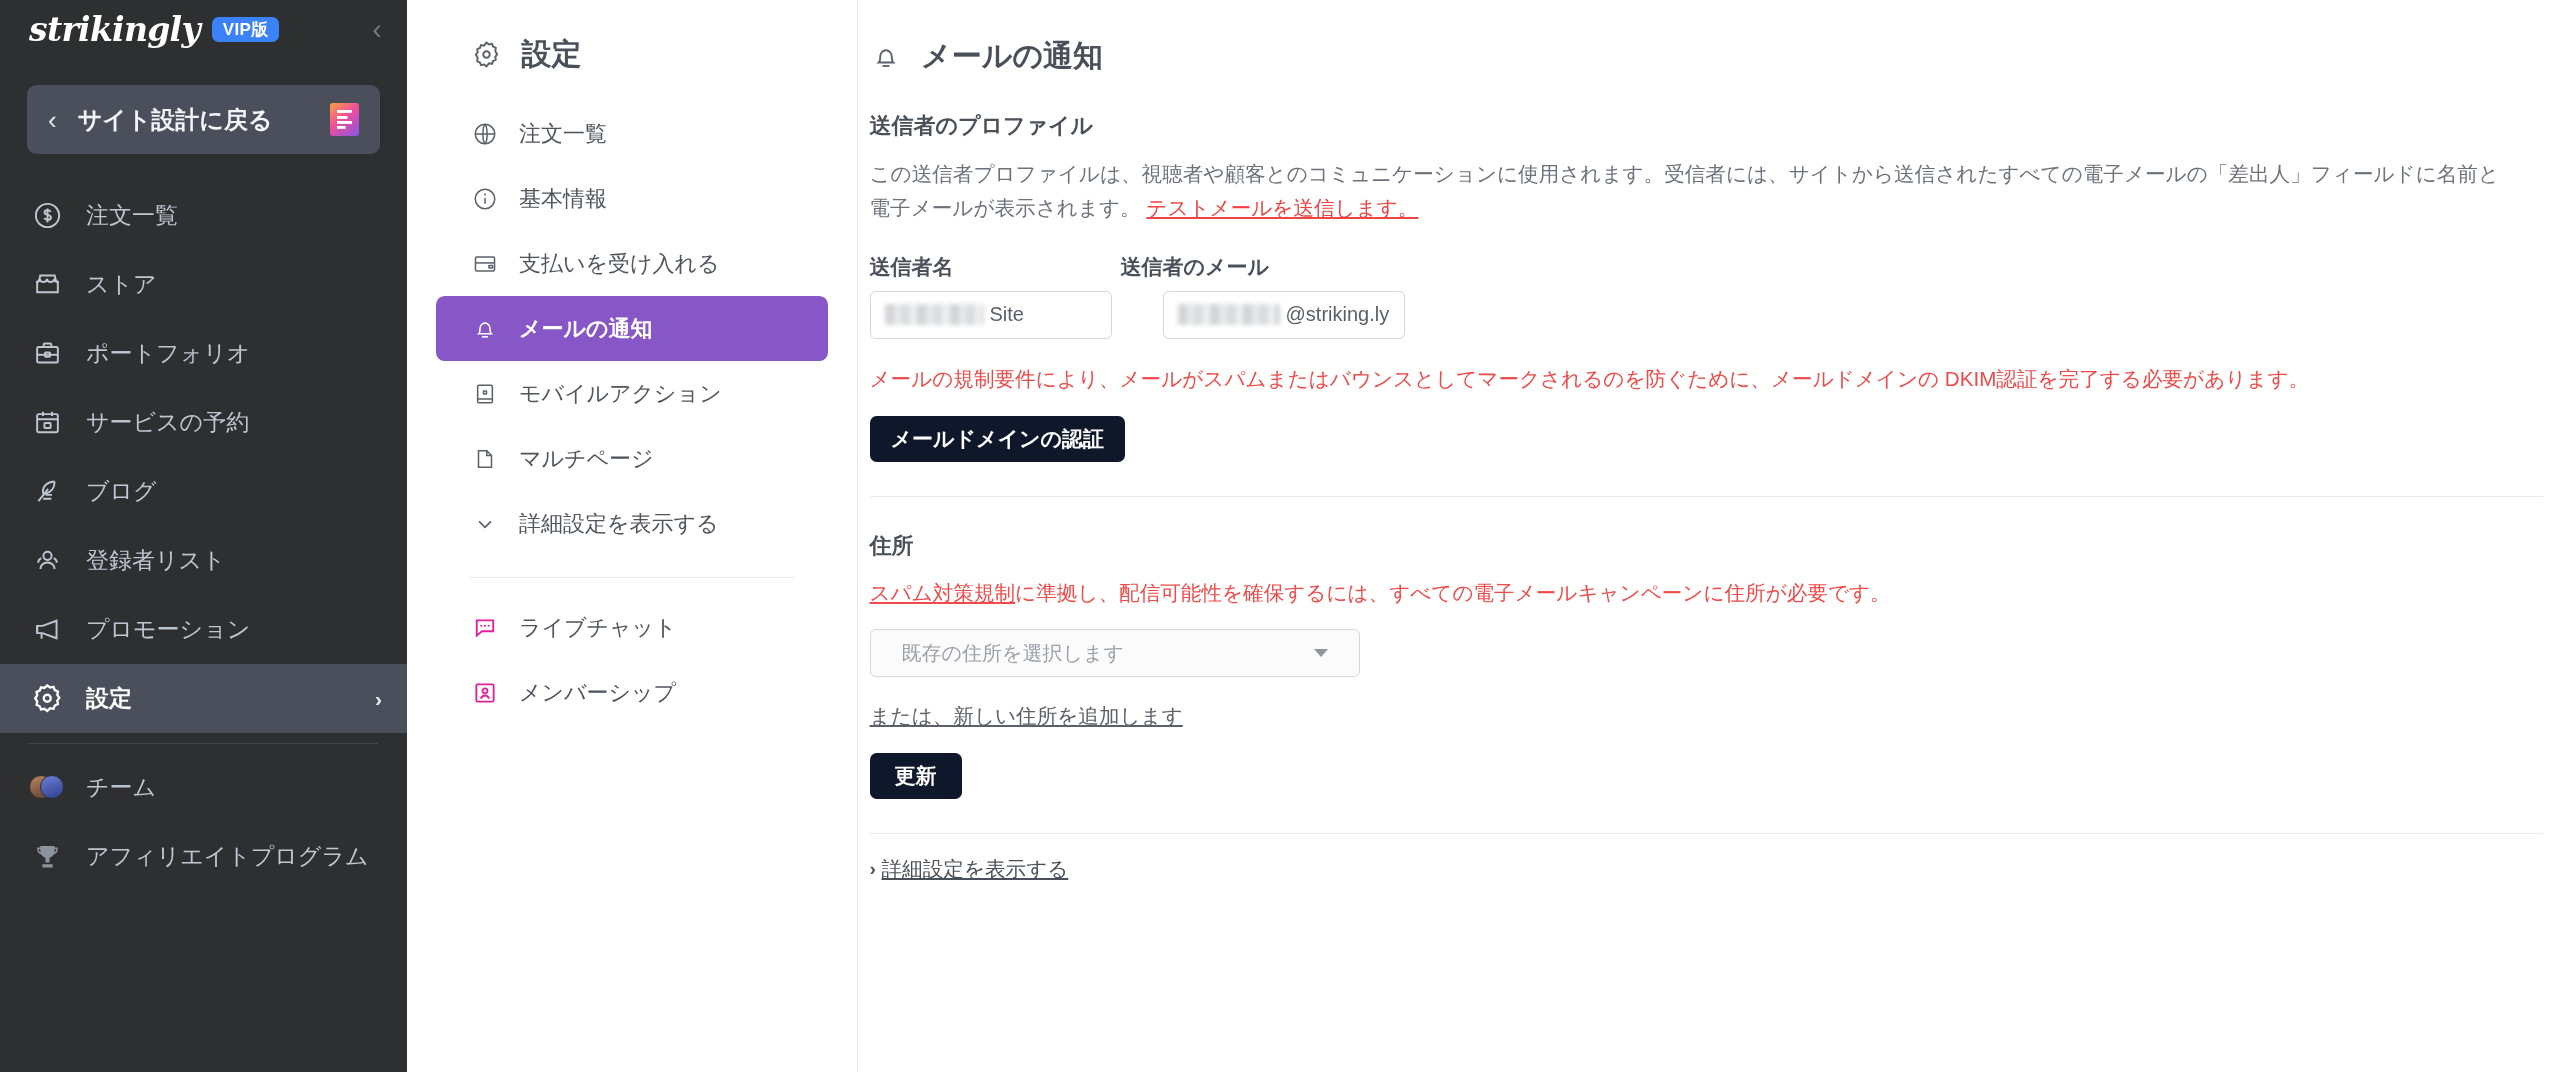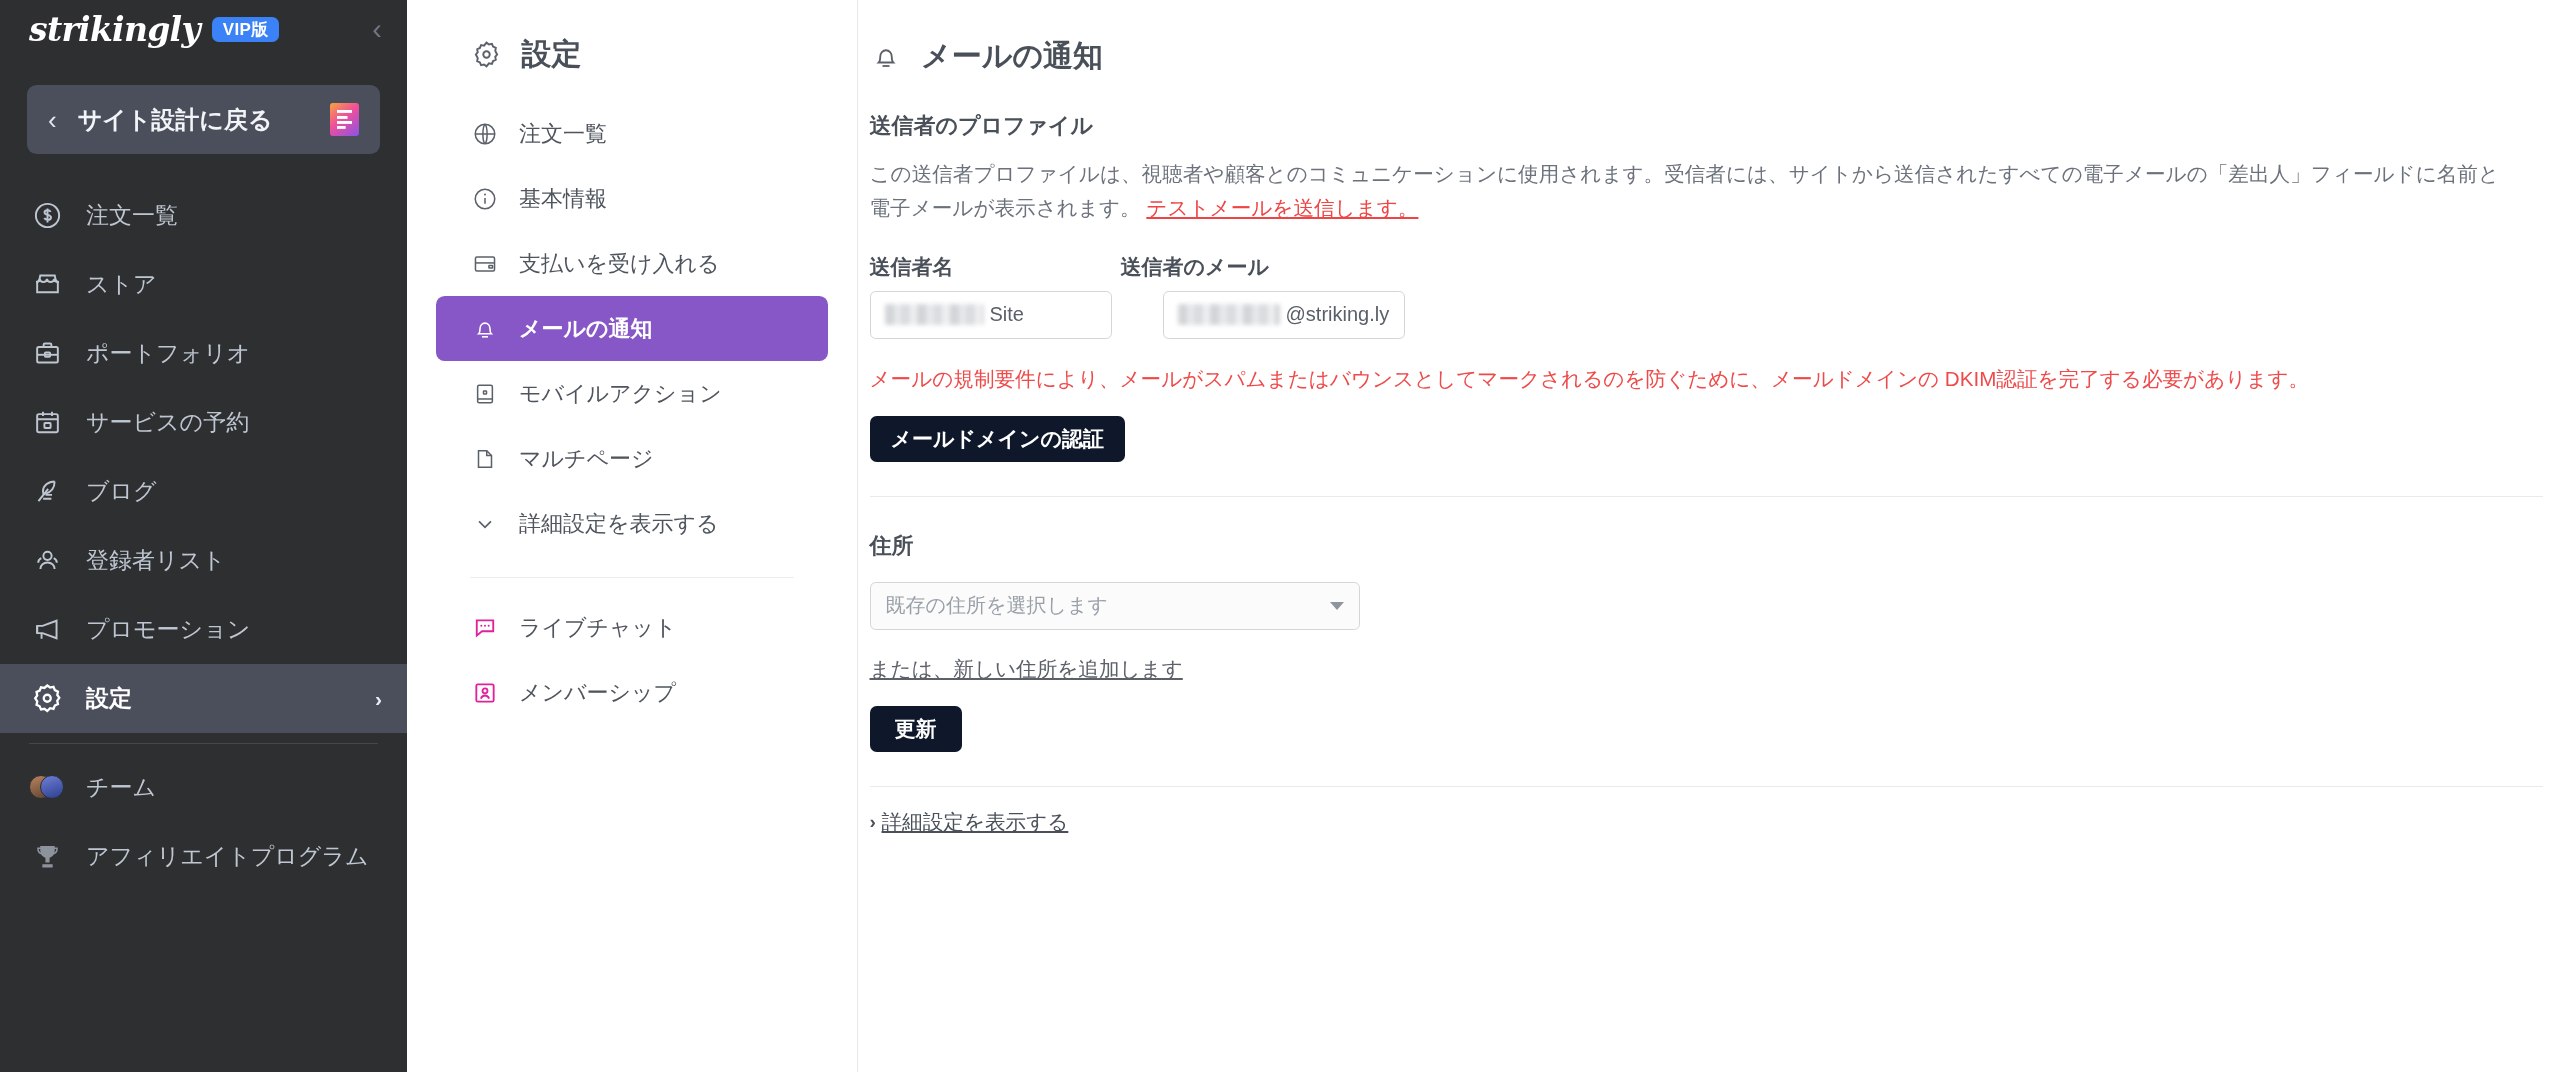--- a/index.html
+++ b/index.html
@@ -255,21 +255,21 @@
   }
   .red-link-text a { color: #f04a4a; text-decoration: underline; }
 
   .select-box {
     margin-top: 21px;
     width: 490px; height: 48px;
     border: 1px solid #d3d6d9;
     border-radius: 5.7px;
     background: #fbfbfb;
     display: flex; align-items: center;
-    padding: 0 15px;
+    padding: 0 31px;
     font-size: 20px; color: #9aa0a8;
     position: relative;
   }
   .select-box .caret {
     margin-left: auto;
     width: 0; height: 0;
     border-left: 7.6px solid transparent;
     border-right: 7.6px solid transparent;
     border-top: 8.6px solid #8f959d;
   }
@@ -582,20 +582,23 @@
       </div>
 
       <p class="warn-text">メールの規制要件により、メールがスパムまたはバウンスとしてマークされるのを防ぐために、メールドメインの DKIM認証を完了する必要があります。</p>
 
       <button class="btn-green">メールドメインの認証</button>
 
       <div class="hr"></div>
 
       <div class="section-title">住所</div>
 
+      <p class="red-link-text">
+        <a href="#">スパム対策規制</a><span>に準拠し、配信可能性を確保するには、すべての電子メールキャンペーンに住所が必要です。</span>
+      </p>
 
       <div class="select-box">
         <span>既存の住所を選択します</span>
         <span class="caret"></span>
       </div>
 
       <a href="#" class="plain-link">または、新しい住所を追加します</a>
 
       <div><button class="btn-green small" style="margin-top:23px;">更新</button></div>
 

